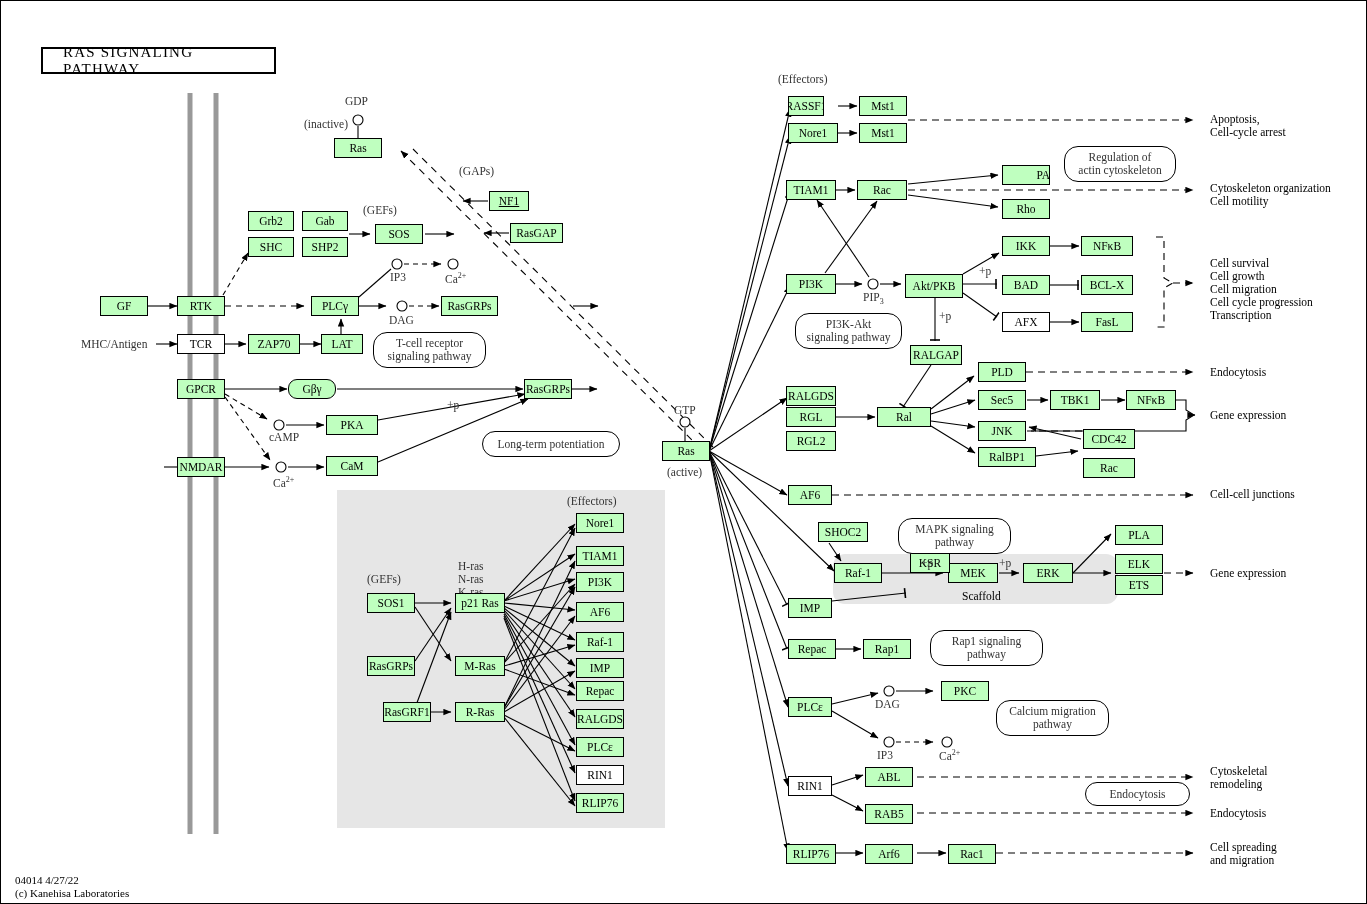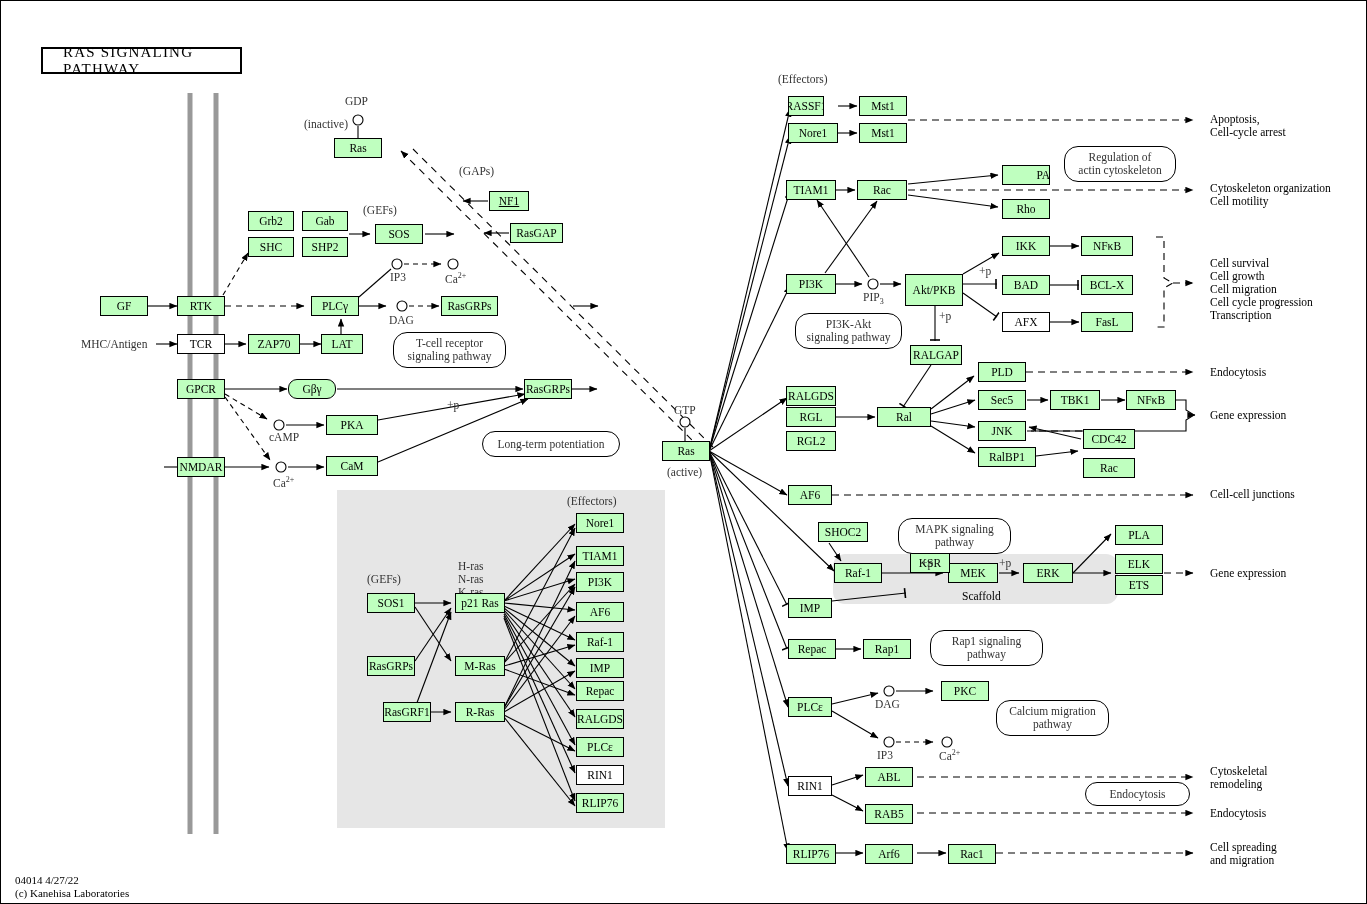--- a/index.html
+++ b/index.html
@@ -255,21 +255,21 @@
 
       <line x1="503" y1="707" x2="574" y2="560" marker-end="url(#ah)"></line>
       <line x1="503" y1="707" x2="574" y2="586" marker-end="url(#ah)"></line>
       <line x1="503" y1="709" x2="574" y2="615" marker-end="url(#ah)"></line>
       <line x1="503" y1="711" x2="574" y2="670" marker-end="url(#ah)"></line>
       <line x1="503" y1="714" x2="574" y2="750" marker-end="url(#ah)"></line>
       <line x1="503" y1="716" x2="574" y2="805" marker-end="url(#ah)"></line>
     </g>
   </svg>
 
-  <div class="ttl" style="left:40px;top:46px;width:201px;height:27px;padding-left:20px;">RAS  SIGNALING  PATHWAY</div>
+  <div class="ttl" style="left:40px;top:46px;width:235px;height:27px;padding-left:20px;">RAS  SIGNALING  PATHWAY</div>
 
   <div class="lbl" style="left:344px;top:94px;">GDP</div>
   <div class="lbl" style="left:303px;top:117px;">(inactive)</div>
   <div class="lbl" style="left:362px;top:203px;">(GEFs)</div>
   <div class="lbl" style="left:458px;top:164px;">(GAPs)</div>
   <div class="lbl" style="left:389px;top:270px;">IP3</div>
   <div class="lbl" style="left:444px;top:268px;"><span>Ca</span><span class="sup">2+</span></div>
   <div class="lbl" style="left:388px;top:313px;">DAG</div>
   <div class="lbl" style="left:80px;top:337px;">MHC/Antigen</div>
   <div class="lbl" style="left:268px;top:430px;">cAMP</div>
@@ -294,38 +294,38 @@
   <div class="gene" style="left:247px;top:333px;width:52px;height:20px;">ZAP70</div>
   <div class="gene" style="left:320px;top:333px;width:42px;height:20px;">LAT</div>
   <div class="gene" style="left:176px;top:378px;width:48px;height:20px;">GPCR</div>
   <div class="gene" style="left:287px;top:378px;width:48px;height:20px;border-radius:9px;">Gβγ</div>
   <div class="gene" style="left:325px;top:414px;width:52px;height:20px;">PKA</div>
   <div class="gene" style="left:176px;top:456px;width:48px;height:20px;">NMDAR</div>
   <div class="gene" style="left:325px;top:455px;width:52px;height:20px;">CaM</div>
   <div class="gene" style="left:523px;top:378px;width:48px;height:20px;">RasGRPs</div>
   <div class="gene" style="left:661px;top:440px;width:48px;height:20px;">Ras</div>
 
-  <div class="map" style="left:392px;top:331px;width:113px;height:36px;">T-cell receptor
+  <div class="map" style="left:372px;top:331px;width:113px;height:36px;">T-cell receptor
 signaling pathway</div>
   <div class="map" style="left:481px;top:430px;width:138px;height:26px;">Long-term potentiation</div>
 
   <div class="lbl" style="left:777px;top:72px;">(Effectors)</div>
 
   <div class="gene" style="left:787px;top:95px;width:36px;height:20px;">RASSF1</div>
   <div class="gene" style="left:858px;top:95px;width:48px;height:20px;">Mst1</div>
   <div class="gene" style="left:787px;top:122px;width:50px;height:20px;">Nore1</div>
   <div class="gene" style="left:858px;top:122px;width:48px;height:20px;">Mst1</div>
 
   <div class="gene" style="left:785px;top:179px;width:50px;height:20px;">TIAM1</div>
   <div class="gene" style="left:856px;top:179px;width:50px;height:20px;">Rac</div>
   <div class="gene" style="left:1001px;top:164px;width:48px;height:20px;padding-left:43px;">PAK</div>
   <div class="gene" style="left:1001px;top:198px;width:48px;height:20px;">Rho</div>
 
   <div class="gene" style="left:785px;top:273px;width:50px;height:20px;">PI3K</div>
-  <div class="gene" style="left:904px;top:273px;width:58px;height:32px;">Akt/PKB</div>
+  <div class="gene" style="left:904px;top:273px;width:58px;height:24px;">Akt/PKB</div>
   <div class="lbl" style="left:862px;top:290px;"><span>PIP</span><span class="sub">3</span></div>
   <div class="lbl" style="left:978px;top:264px;">+p</div>
   <div class="lbl" style="left:938px;top:309px;">+p</div>
 
   <div class="gene" style="left:1001px;top:235px;width:48px;height:20px;">IKK</div>
   <div class="gene" style="left:1080px;top:235px;width:52px;height:20px;">NFκB</div>
   <div class="gene" style="left:1001px;top:274px;width:48px;height:20px;">BAD</div>
   <div class="gene" style="left:1080px;top:274px;width:52px;height:20px;">BCL-X</div>
   <div class="gene white" style="left:1001px;top:311px;width:48px;height:20px;">AFX</div>
   <div class="gene" style="left:1080px;top:311px;width:52px;height:20px;">FasL</div>

